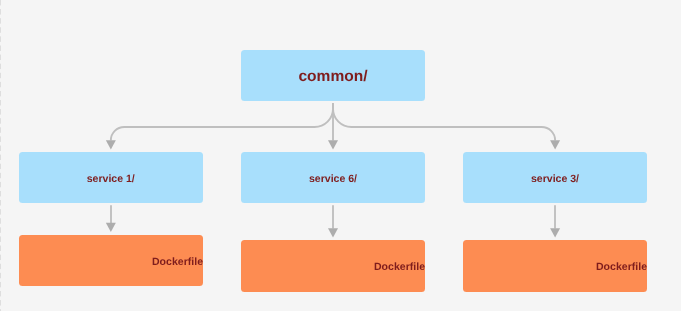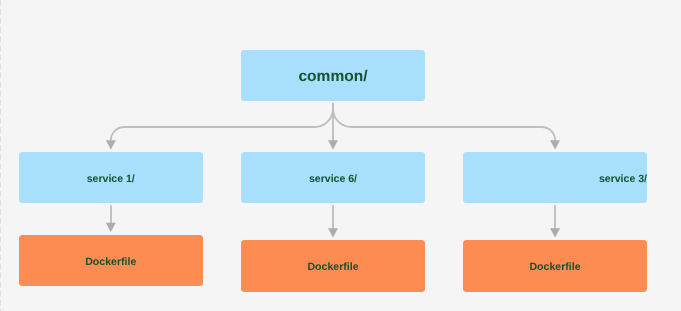--- a/index.html
+++ b/index.html
@@ -32,21 +32,21 @@
     background-size: 1.2px 9.1px;
     background-repeat: repeat-y;
   }
   .node {
     position: absolute;
     box-sizing: border-box;
     border-radius: 3.5px;
     display: flex;
     align-items: center;
     justify-content: center;
-    color: #14532d;
+    color: #7f1d1d;
     font-weight: bold;
   }
   .node-root {
     background: #a8dffc;
     font-size: 15.55px;
   }
   .label {
     display: block;
     position: relative;
     top: 1.2px;
@@ -57,20 +57,21 @@
   .root-label {
     top: 1.3px;
   }
   .node-service {
     background: #a8dffc;
     font-size: 10.55px;
   }
   .node-leaf {
     background: #fd8c52;
     font-size: 10.55px;
+    justify-content: flex-end;
   }
   #edges {
     position: absolute;
     left: 0;
     top: 0;
     width: 681px;
     height: 311px;
     overflow: visible;
   }
 </style>
@@ -103,21 +104,21 @@
   <div class="node node-root" style="left:241px; top:50px; width:184px; height:51.3px;">
       <span class="label root-label">common/</span>
     </div>
 
   <div class="node node-service" style="left:18.5px; top:152.3px; width:184.5px; height:50.8px;">
       <span class="label">service 1/</span>
     </div>
   <div class="node node-service" style="left:241px; top:152.3px; width:184px; height:50.8px;">
       <span class="label">service 6/</span>
     </div>
-  <div class="node node-service" style="left:463px; top:152.3px; width:184px; height:50.8px;justify-content:flex-end;">
+  <div class="node node-service" style="left:463px; top:152.3px; width:184px; height:50.8px;">
       <span class="label">service 3/</span>
     </div>
 
   <div class="node node-leaf" style="left:18.5px; top:235px; width:184.5px; height:51.3px;">
       <span class="label">Dockerfile</span>
     </div>
   <div class="node node-leaf" style="left:241px; top:240px; width:184px; height:51.5px;">
       <span class="label">Dockerfile</span>
     </div>
   <div class="node node-leaf" style="left:463px; top:240px; width:184px; height:51.5px;">

